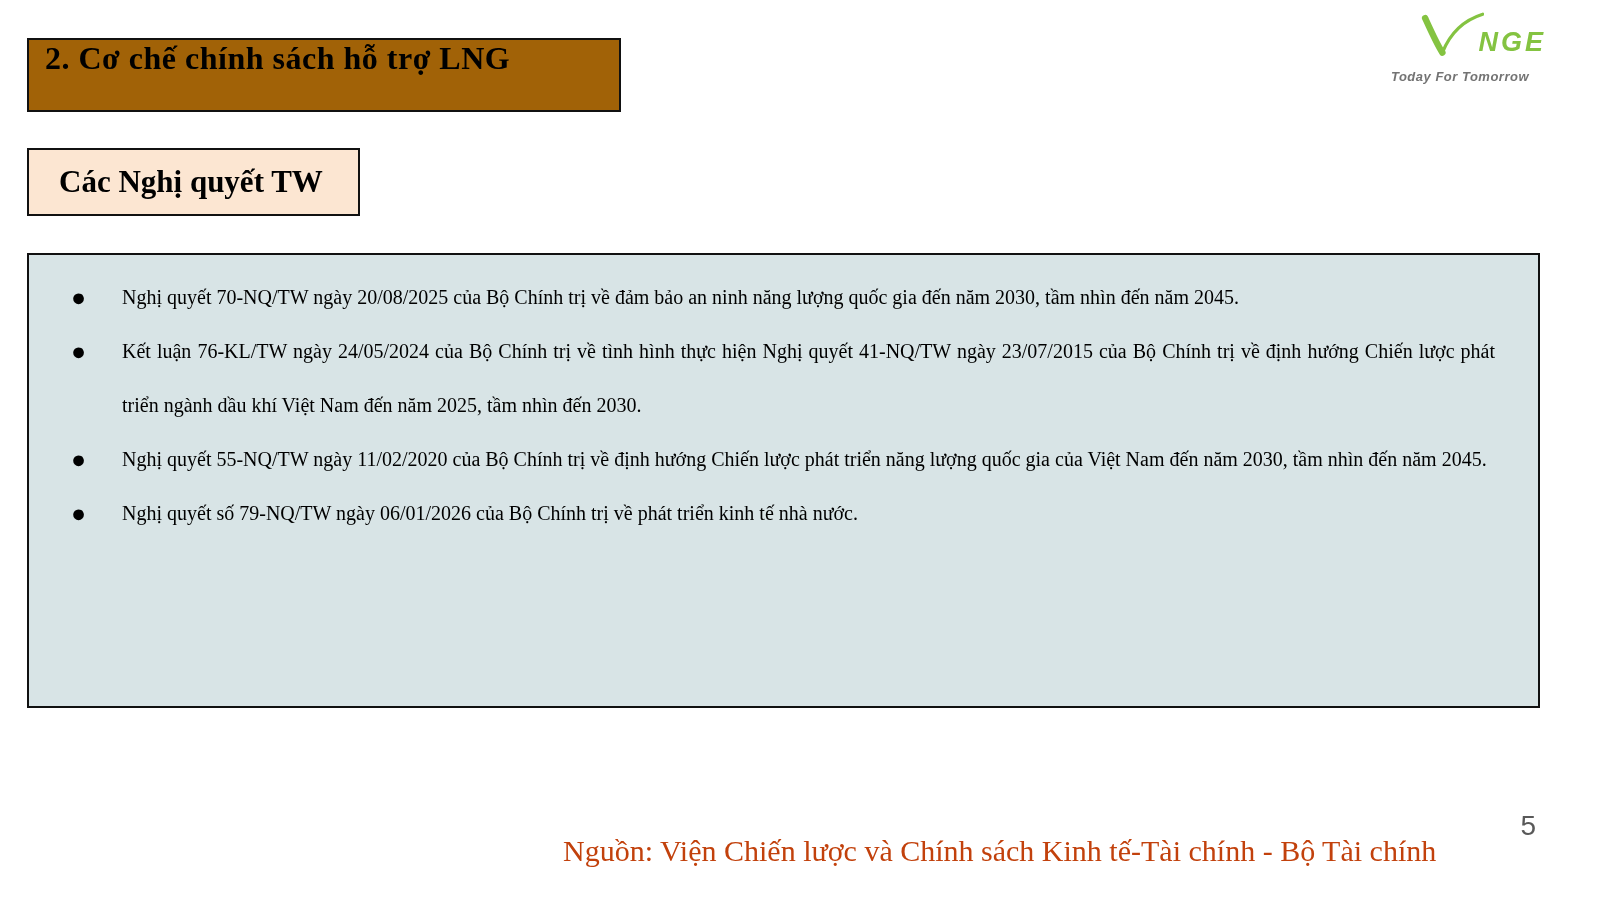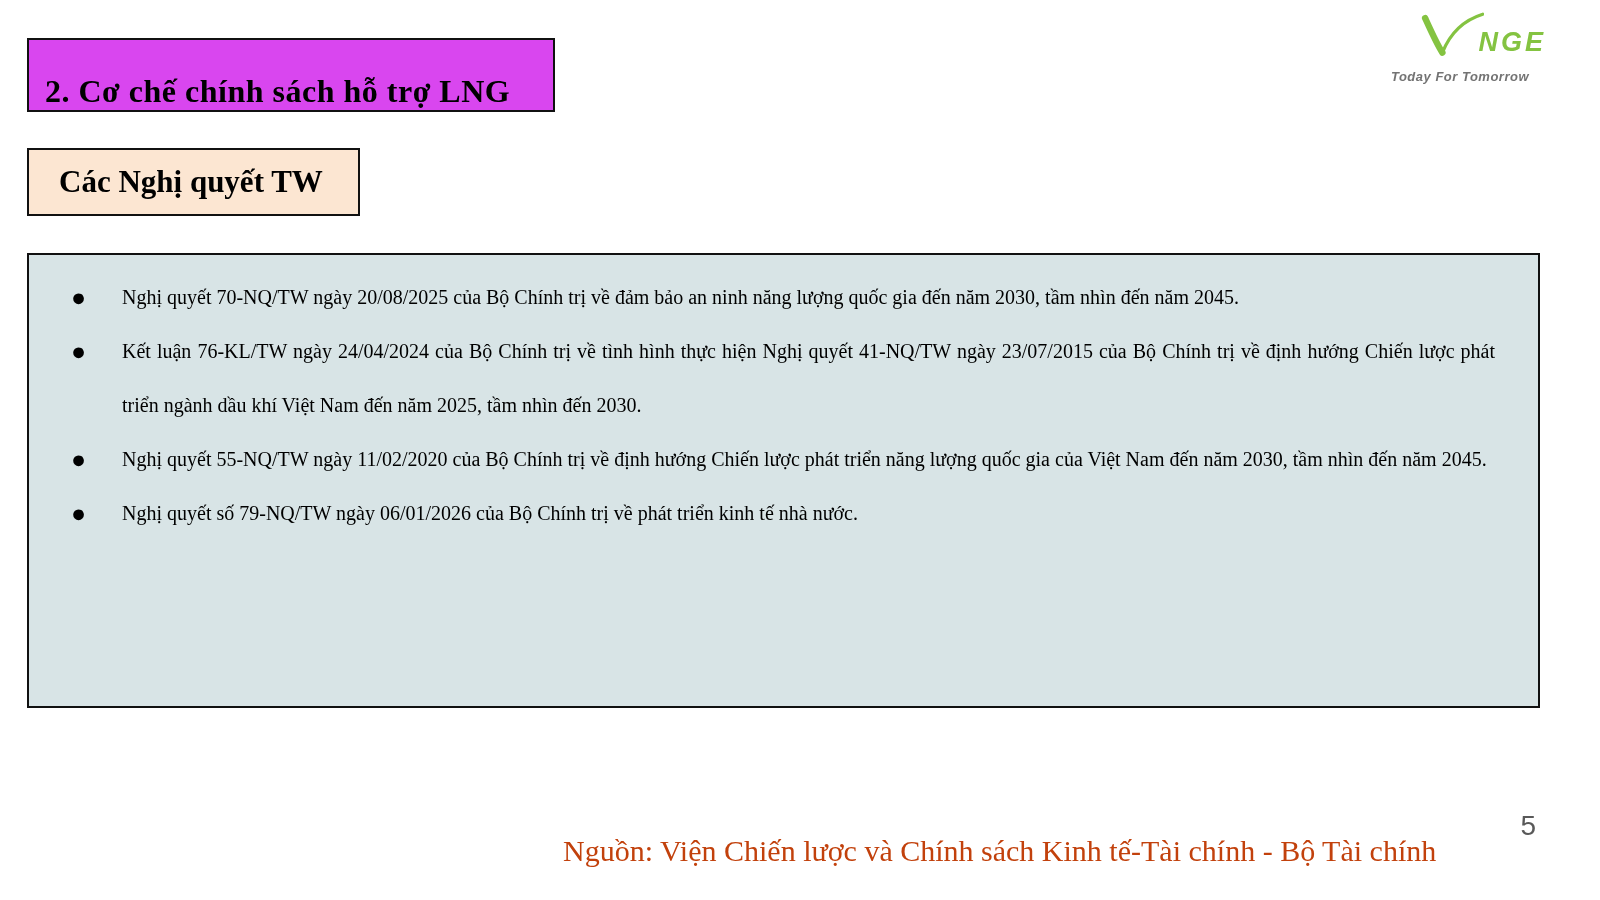--- a/index.html
+++ b/index.html
@@ -8,24 +8,24 @@
     position:relative;
     background:#ffffff;
     font-family:"Liberation Serif","DejaVu Serif",serif;
     color:#000000;
     overflow:hidden;
   }
 
   
   .title-box {
     position:absolute; left:27px; top:38px;
-    width:528px; height:74px;
-    background:#d946ef;
+    width:594px; height:74px;
+    background:#a16207;
     border:2px solid #111111;
-    display:flex; align-items:flex-end;
+    display:flex; align-items:flex-start;
     padding-left:16px;
   }
   .title-box span { font-size:32px; font-weight:bold; letter-spacing:0.5px; }
 
   
   .subtitle-box {
     position:absolute; left:27px; top:148px;
     width:333px; height:68px;
     background:#FCE6D2;
     border:2px solid #111111;
@@ -101,21 +101,21 @@
   <span>Các Nghị quyết TW</span>
 </div>
 
 <div class="content-box">
   <div class="bullet-item">
     <span class="bullet">●</span>
     <span class="bullet-text">Nghị quyết 70-NQ/TW ngày 20/08/2025 của Bộ Chính trị về đảm bảo an ninh năng lượng quốc gia đến năm 2030, tầm nhìn đến năm 2045.</span>
   </div>
   <div class="bullet-item">
     <span class="bullet">●</span>
-    <span class="bullet-text">Kết luận 76-KL/TW ngày 24/04/2024 của Bộ Chính trị về tình hình thực hiện Nghị quyết 41-NQ/TW ngày 23/07/2015 của Bộ Chính trị về định hướng Chiến lược phát triển ngành dầu khí Việt Nam đến năm 2025, tầm nhìn đến 2030.</span>
+    <span class="bullet-text">Kết luận 76-KL/TW ngày 24/05/2024 của Bộ Chính trị về tình hình thực hiện Nghị quyết 41-NQ/TW ngày 23/07/2015 của Bộ Chính trị về định hướng Chiến lược phát triển ngành dầu khí Việt Nam đến năm 2025, tầm nhìn đến 2030.</span>
   </div>
   <div class="bullet-item">
     <span class="bullet">●</span>
     <span class="bullet-text">Nghị quyết 55-NQ/TW ngày 11/02/2020 của Bộ Chính trị về định hướng Chiến lược phát triển năng lượng quốc gia của Việt Nam đến năm 2030, tầm nhìn đến năm 2045.</span>
   </div>
   <div class="bullet-item">
     <span class="bullet">●</span>
     <span class="bullet-text">Nghị quyết số 79-NQ/TW ngày 06/01/2026 của Bộ Chính trị về phát triển kinh tế nhà nước.</span>
   </div>
 </div>

